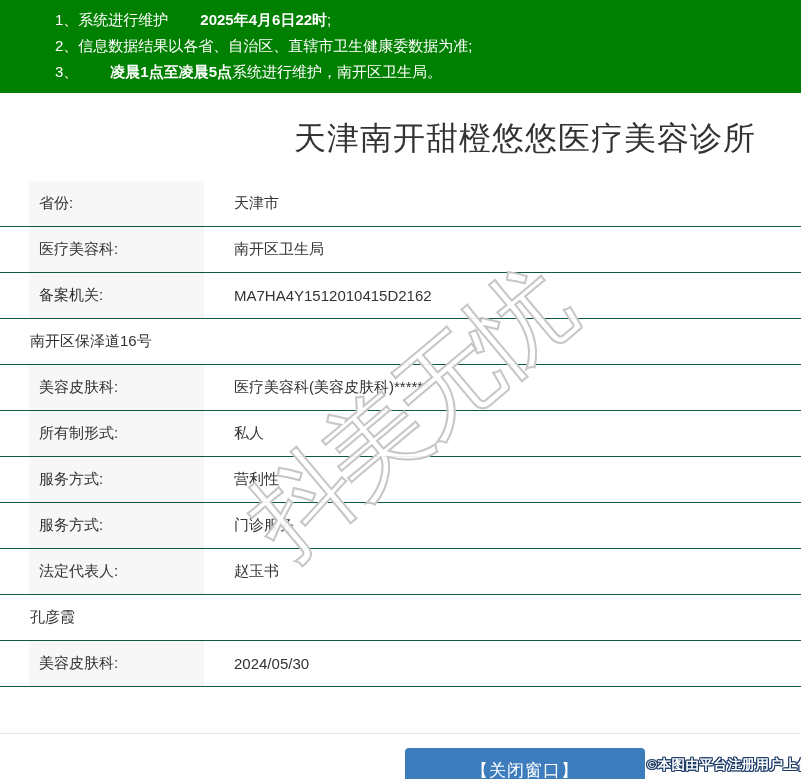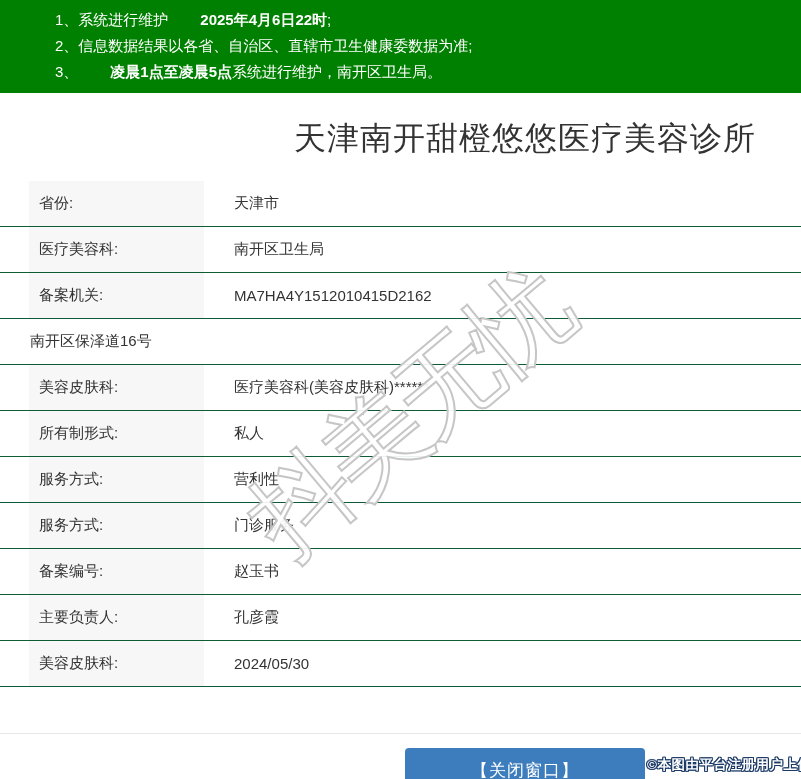--- a/index.html
+++ b/index.html
@@ -171,25 +171,24 @@
     </div>
     <div class="info-row">
       <div class="info-label">服务方式:</div>
       <div class="info-value">营利性</div>
     </div>
     <div class="info-row">
       <div class="info-label">服务方式:</div>
       <div class="info-value">门诊服务</div>
     </div>
     <div class="info-row">
-      <div class="info-label">备案编号:</div>
+      <div class="info-label">法定代表人:</div>
       <div class="info-value">赵玉书</div>
     </div>
     <div class="info-row">
-      <div class="info-label">主要负责人:</div>
       <div class="info-value">孔彦霞</div>
     </div>
     <div class="info-row">
       <div class="info-label">美容皮肤科:</div>
       <div class="info-value">2024/05/30</div>
     </div>
   </div>
 
   <div class="footer-divider"></div>
 

